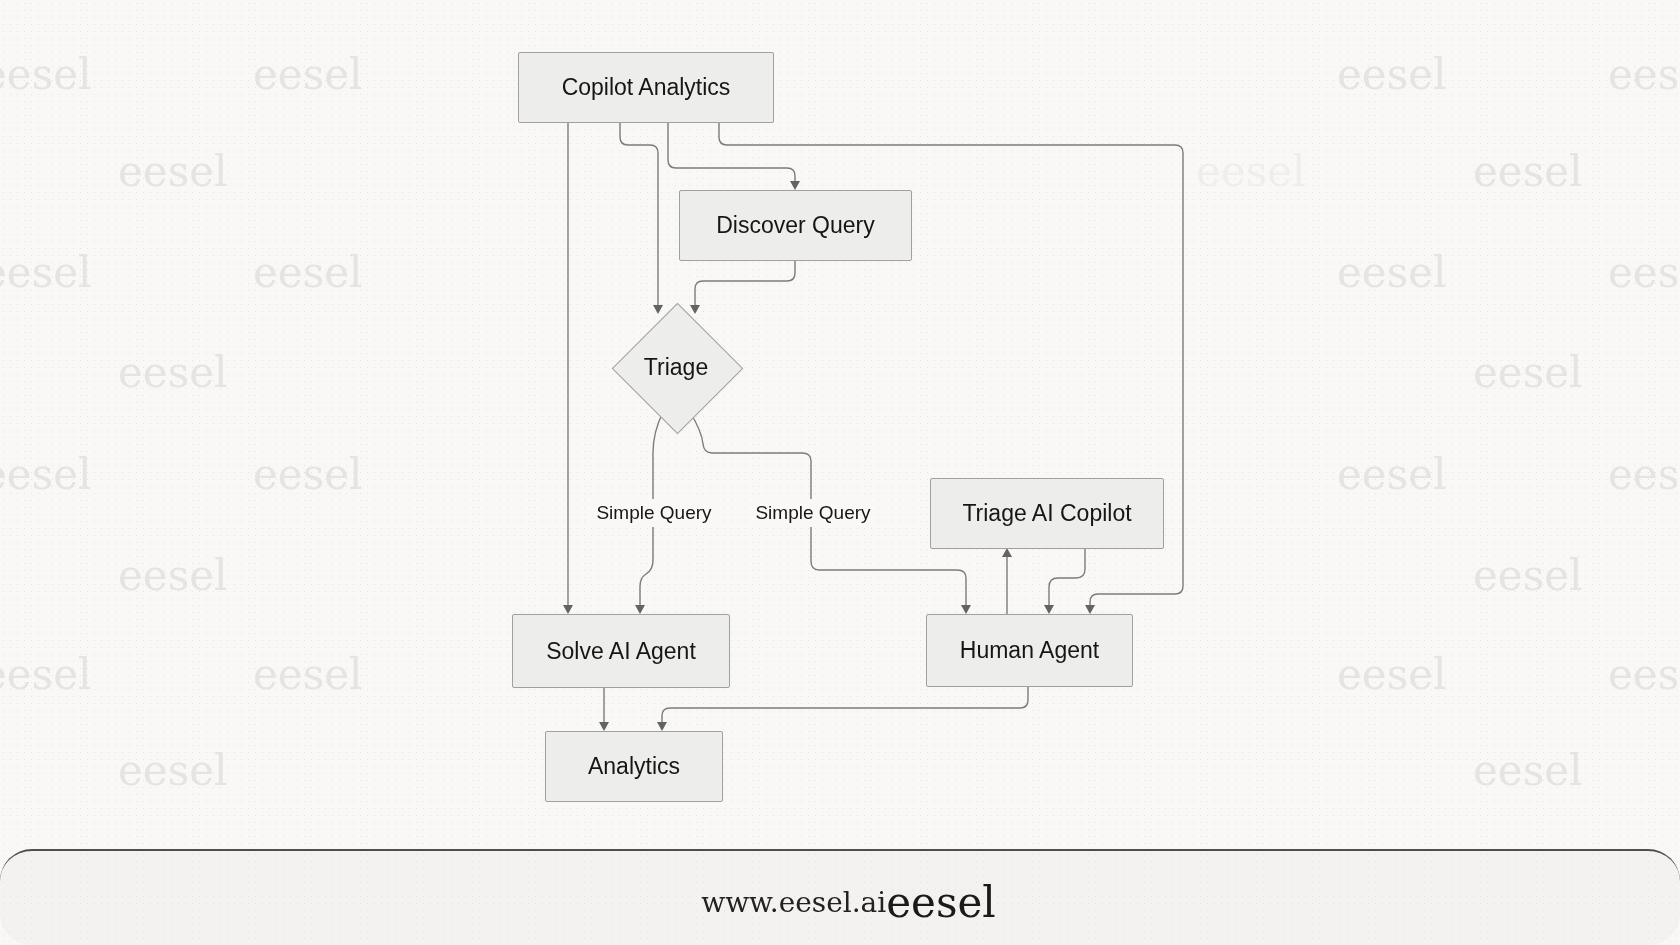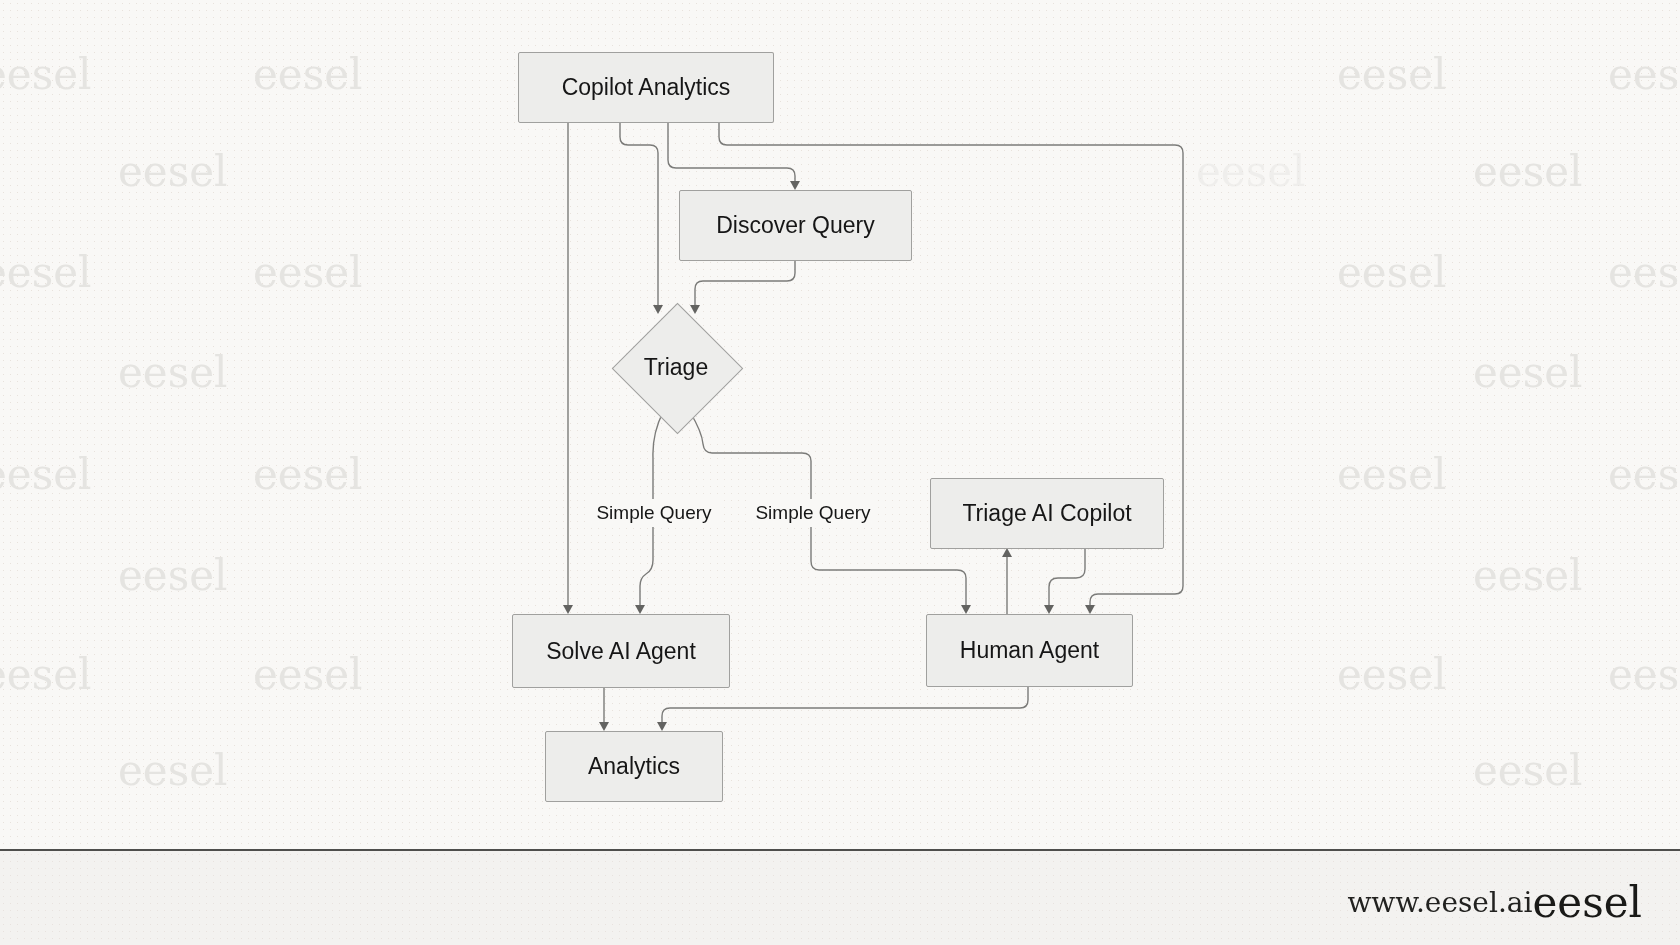--- a/index.html
+++ b/index.html
@@ -53,23 +53,24 @@
     color:#161616;
     font-size:19px;
     white-space:nowrap;
   }
   .footer{
     position:absolute;left:0;right:0;top:849px;bottom:0;
     background:#f3f2f0;
     background-image:radial-gradient(circle, rgba(205,190,178,0.30) 0.8px, transparent 1px);
     background-size:7px 7px;
     border-top:2px solid #4e4e4c;
-    display:flex;align-items:center;justify-content:flex-end;
+    display:flex;align-items:center;justify-content:center;
     padding:9px 38px 0 55px;
     box-sizing:border-box;
+    border-radius:32px;
   }
   .footer-url{
     font-family:"DejaVu Serif", serif;
     font-size:28px;color:#222220;
   }
   .footer-logo{
     font-family:"DejaVu Serif", serif;
     font-size:42px;color:#1a1a18;
   }
 </style>

